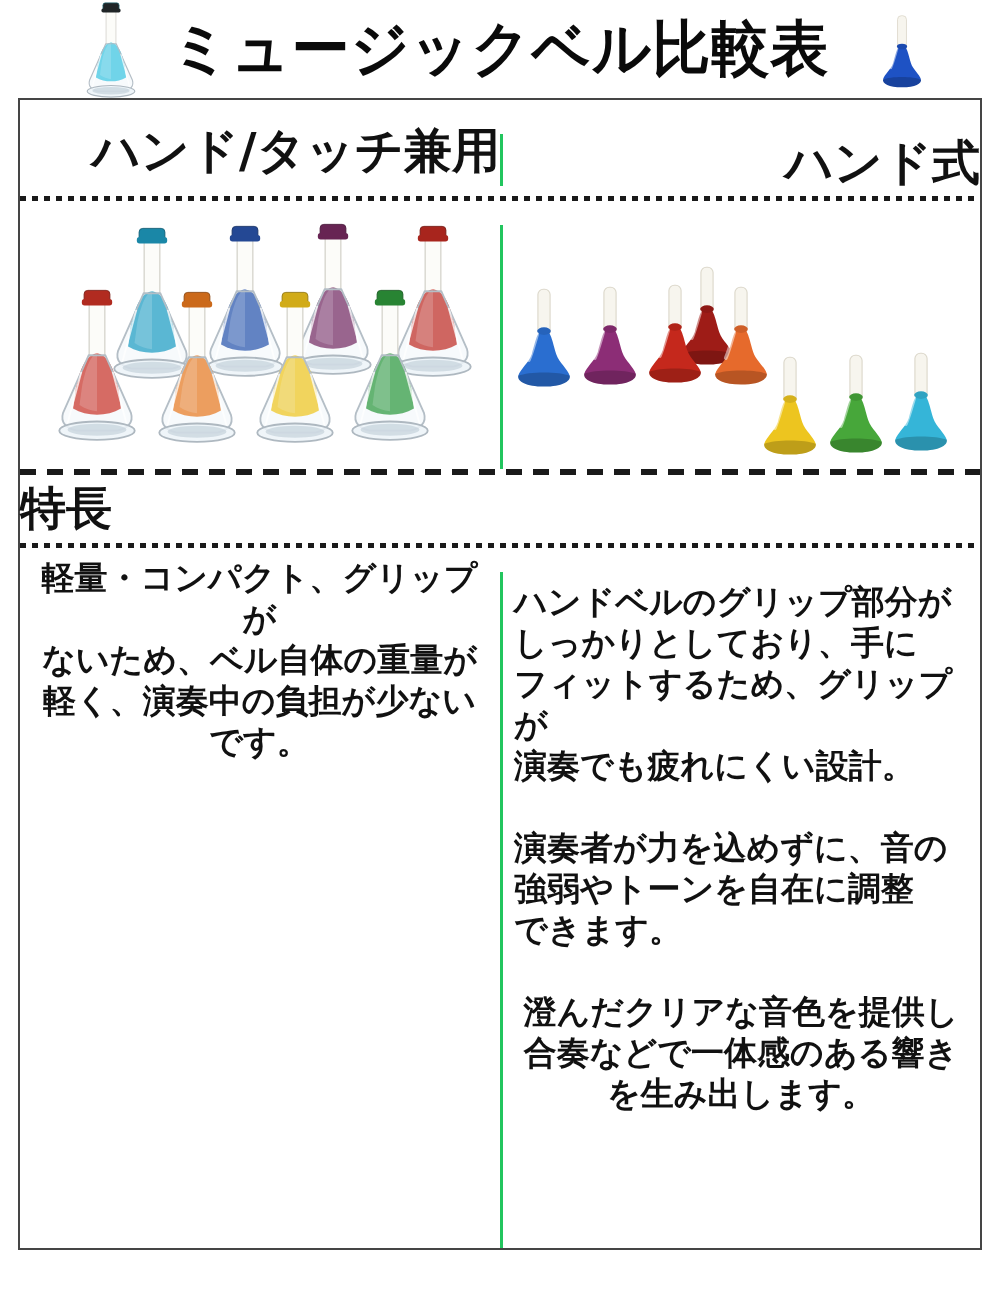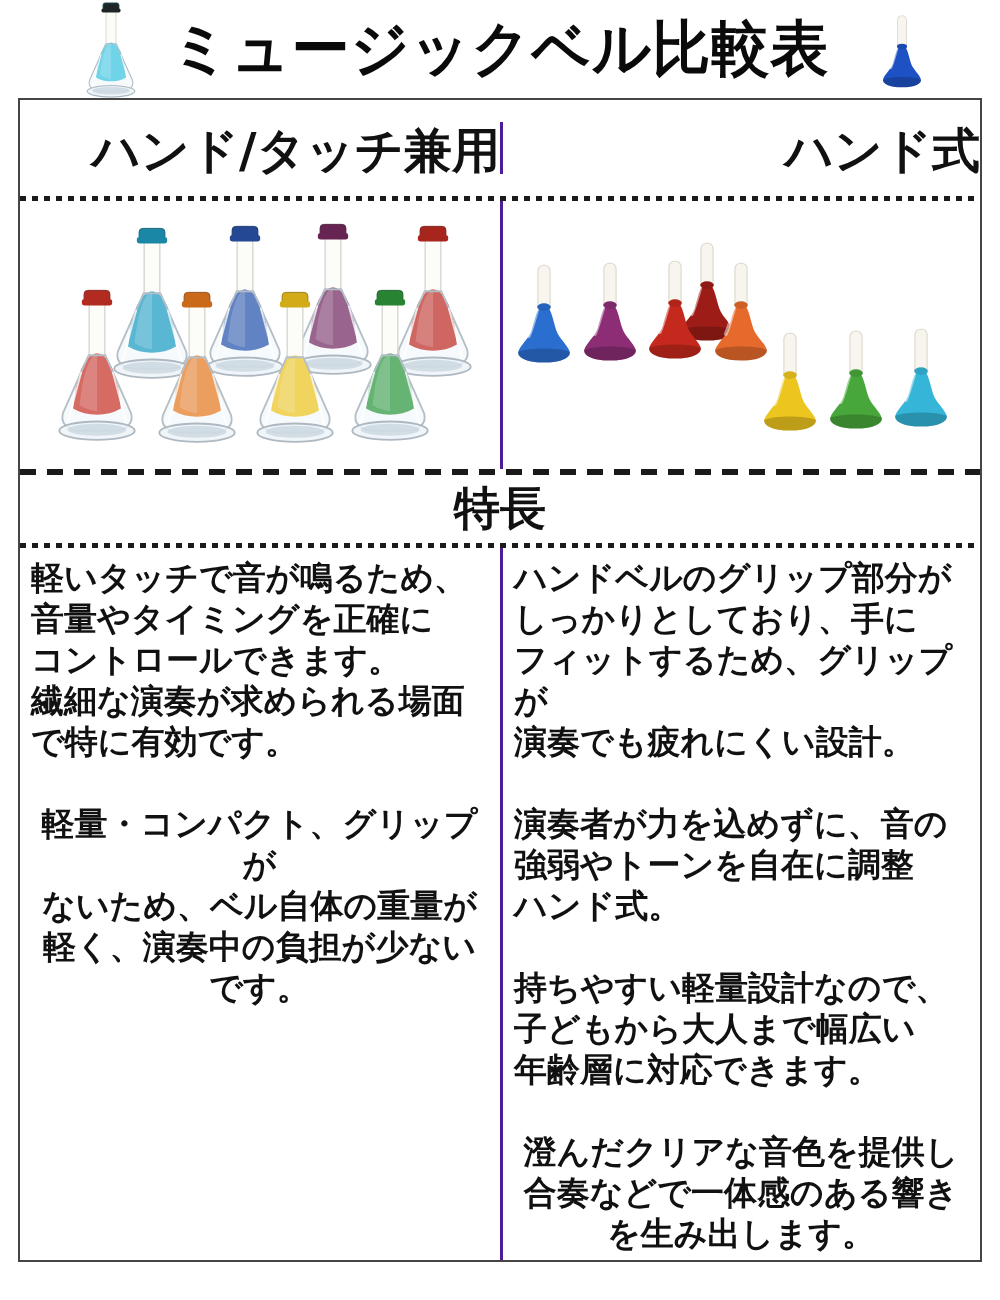--- a/index.html
+++ b/index.html
@@ -18,35 +18,35 @@
   .title-bell svg{display:block;width:100%;height:auto;}
   #title-bell-left{left:82px;top:2px;width:58px;}
   #title-bell-right{left:874px;top:14px;width:56px;}
   
   .cmp-table{
     position:absolute;left:18px;top:98px;width:960px;
     border:2px solid #454545;background:#fff;
   }
   .row{display:flex;width:100%;}
   .cell{width:50%;box-sizing:border-box;}
-  .div-left{border-left:3px solid #4c1d95;}
+  .div-left{border-left:3px solid #22c55e;margin-top:24px;}
   .header-row{height:96px;align-items:center;}
   .header-cell{
     text-align:right;font-size:48px;font-weight:800;line-height:1;
     padding-top:4px;
   }
   .sep{width:100%;}
   .sep.dots{height:5px;background:repeating-linear-gradient(90deg,#1a1a1a 0 6px,transparent 6px 12px);}
   .sep.dashes{height:6px;background:repeating-linear-gradient(90deg,#1a1a1a 0 16px,transparent 16px 27px);}
   .image-row{height:268px;}
   .photo-cell{position:relative;overflow:hidden;background:#fff;}
   .bell{position:absolute;}
   .bell svg{display:block;width:100%;height:auto;}
   .features-header{
-    height:68px;line-height:66px;text-align:center;
+    height:68px;line-height:66px;text-align:left;
     font-size:46px;font-weight:800;
   }
   .text-row{min-height:700px;}
   .text-cell{
     padding:9px 12px 6px 11px;
     font-size:33px;font-weight:700;line-height:41px;
     letter-spacing:0;
   }
   .para{margin:0 0 41px 0;white-space:pre-line;}
   .para:last-child{margin-bottom:0;text-align:center;}
@@ -273,40 +273,32 @@
   </div>
 
   <div class="sep dashes"></div>
 
   <div class="features-header">特長</div>
 
   <div class="sep dots"></div>
 
   <div class="row text-row">
     <div class="cell text-cell" id="text-left">
-        <p class="para">軽いタッチで音が鳴るため、
-音量やタイミングを正確に
-コントロールできます。
-繊細な演奏が求められる場面
-で特に有効です。</p>
         <p class="para">軽量・コンパクト、グリップが
 ないため、ベル自体の重量が
 軽く、演奏中の負担が少ない
 です。</p>
       </div>
     <div class="cell text-cell div-left" id="text-right">
         <p class="para">ハンドベルのグリップ部分が
 しっかりとしており、手に
 フィットするため、グリップが
 演奏でも疲れにくい設計。</p>
         <p class="para">演奏者が力を込めずに、音の
 強弱やトーンを自在に調整
-ハンド式。</p>
-        <p class="para">持ちやすい軽量設計なので、
-子どもから大人まで幅広い
-年齢層に対応できます。</p>
+できます。</p>
         <p class="para">澄んだクリアな音色を提供し
 合奏などで一体感のある響き
 を生み出します。</p>
       </div>
   </div>
 
 </div>
 
 </body></html>

